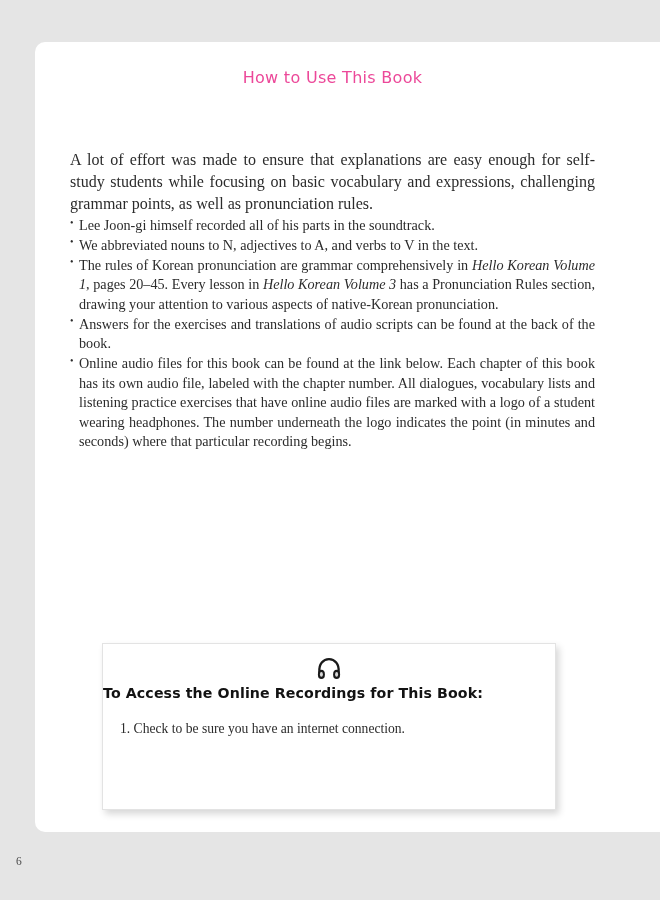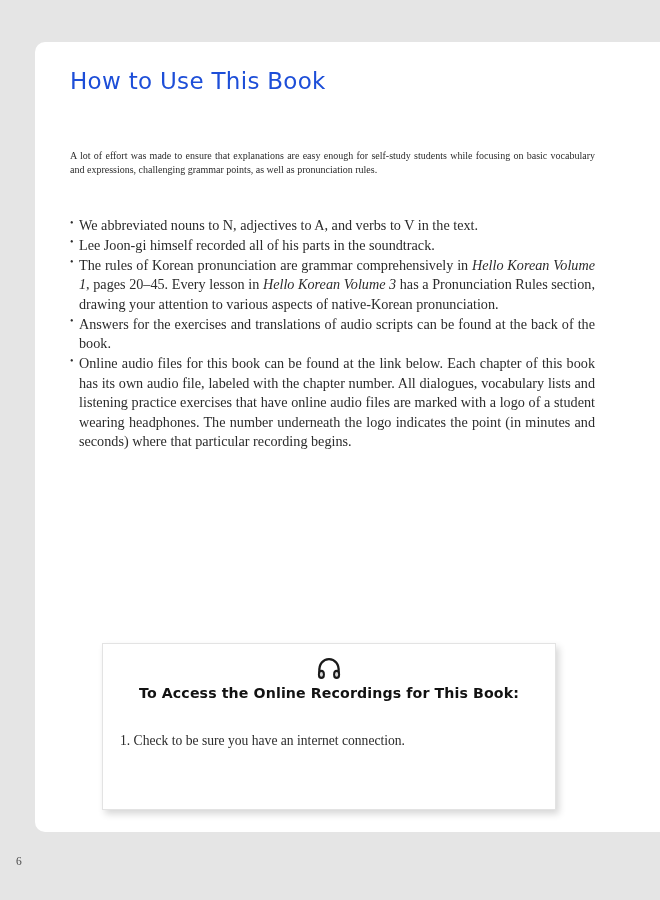--- a/index.html
+++ b/index.html
@@ -29,33 +29,34 @@
 
   #page-content {
     position: absolute;
     left: 35px;   
     top: 26px;    
     width: 525px; 
   }
 
   .page-title {
     font-family: "DejaVu Sans", sans-serif;
-    font-size: 23px;
+    font-size: 16px;
     font-weight: 400;
     letter-spacing: 0.3px;
-    color: #1d4ed8;
+    color: #ec4899;
     margin: 0;
     padding: 0;
     line-height: 1.2;
+    text-align: center;
   }
 
   .intro-paragraph {
     margin: 0;
     padding: 0;
-    font-size: 10px;
+    font-size: 16px;
     line-height: 1.37;
     color: #2b2b2b;
     text-align: justify;
     position: absolute;
     top: 81px;
     left: 0;
     width: 525px;
   }
 
   .bullet-list {
@@ -104,31 +105,31 @@
 
   .headphone-wrap {
     text-align: center;
     margin-top: 13px;
     height: 26px;
     line-height: 0;
   }
   .headphone-icon svg { display: inline-block; }
 
   .box-heading {
-    text-align: center;
+    text-align: left;
     font-family: "DejaVu Sans", sans-serif;
     font-weight: bold;
     font-size: 14.2px;
     color: #121212;
     letter-spacing: 0.1px;
     margin-top: 2px;
   }
 
   .box-body {
-    margin-top: 31px;
+    margin-top: 19px;
     padding-left: 17px;
     font-size: 13.6px;
     color: #2b2b2b;
     line-height: 1.34;
   }
   .box-line-step { }
   .box-line-spaced { margin-top: 9px; padding-left: 0px; }
 
   #page-number {
     position: absolute;
@@ -144,22 +145,22 @@
 
 <div id="page-sheet">
 
   <div id="page-content">
 
     <h1 class="page-title">How to Use This Book</h1>
 
     <p class="intro-paragraph">A lot of effort was made to ensure that explanations are easy enough for self-study students while focusing on basic vocabulary and expressions, challenging grammar points, as well as pronunciation rules.</p>
 
     <ul class="bullet-list" id="bullet-list">
+        <li><span>Lee Joon-gi himself recorded all of his parts in the soundtrack.</span></li>
         <li><span>We abbreviated nouns to N, adjectives to A, and verbs to V in the text.</span></li>
-        <li><span>Lee Joon-gi himself recorded all of his parts in the soundtrack.</span></li>
         <li><span>The rules of Korean pronunciation are grammar comprehensively in </span><i>Hello Korean Volume 1</i><span>, pages 20–45. Every lesson in </span><i>Hello Korean Volume 3</i><span> has a Pronunciation Rules section, drawing your attention to various aspects of native-Korean pronunciation.</span></li>
         <li><span>Answers for the exercises and translations of audio scripts can be found at the back of the book.</span></li>
         <li><span>Online audio files for this book can be found at the link below. Each chapter of this book has its own audio file, labeled with the chapter number. All dialogues, vocabulary lists and listening practice exercises that have online audio files are marked with a logo of a student wearing headphones. The number underneath the logo indicates the point (in minutes and seconds) where that particular recording begins.</span></li>
       </ul>
 
   </div>
 
   <div id="access-box">
 
     <div class="headphone-wrap">

